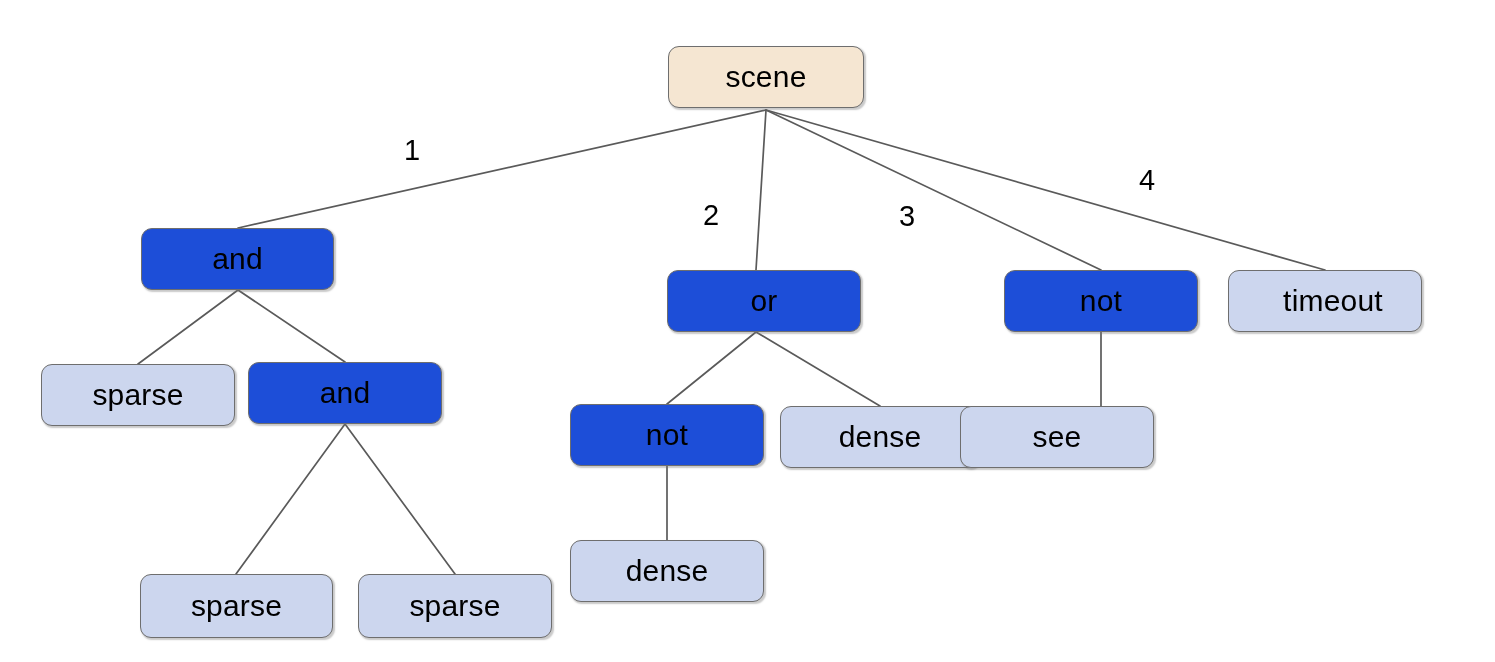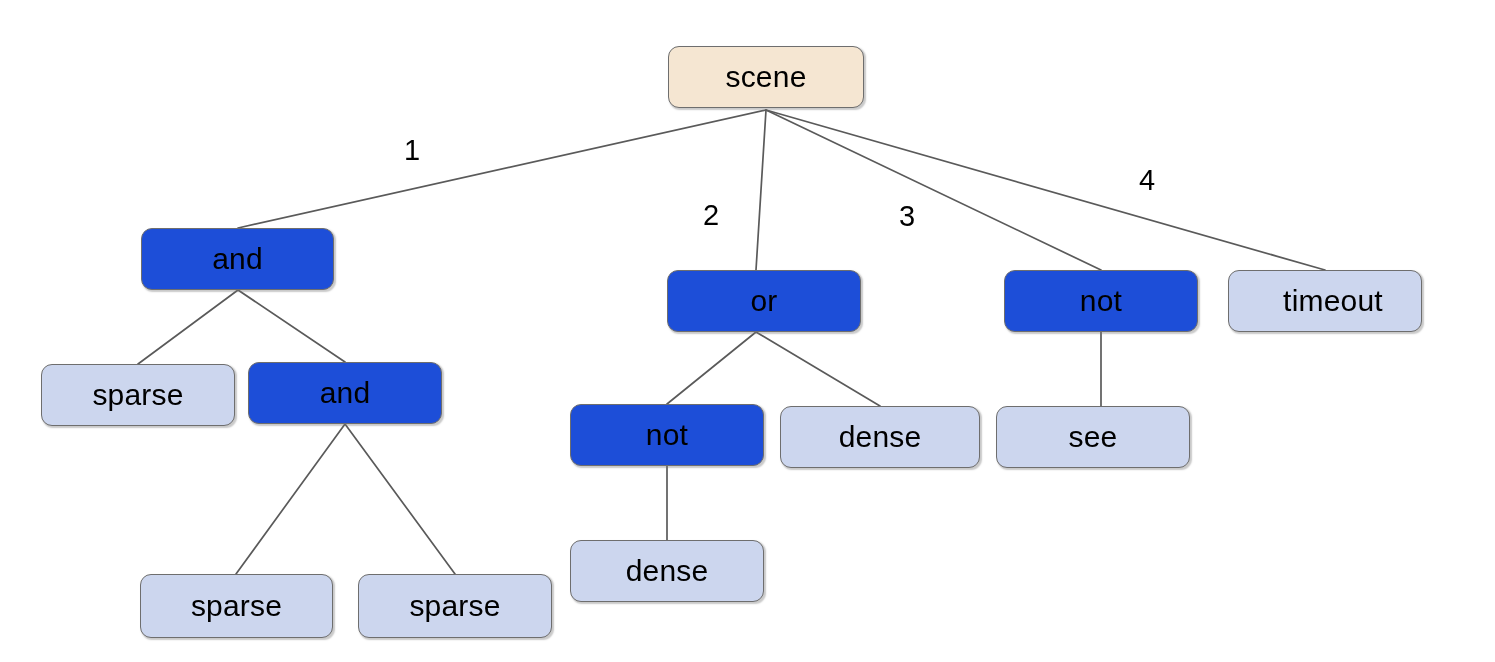--- a/index.html
+++ b/index.html
@@ -93,21 +93,21 @@
       </div>
       <div class="node node-op" style="left: 248px; top: 362px; width: 194px; height: 62px;">
         <span>and</span>
       </div>
       <div class="node node-op" style="left: 570px; top: 404px; width: 194px; height: 62px;">
         <span>not</span>
       </div>
       <div class="node node-leaf" style="left: 780px; top: 406px; width: 200px; height: 62px;">
         <span>dense</span>
       </div>
-      <div class="node node-leaf" style="left: 996px; top: 406px; width: 194px; height: 62px;">
+      <div class="node node-leaf" style="left: 960px; top: 406px; width: 194px; height: 62px;">
         <span>see</span>
       </div>
       <div class="node node-leaf" style="left: 570px; top: 540px; width: 194px; height: 62px;">
         <span>dense</span>
       </div>
       <div class="node node-leaf" style="left: 140px; top: 574px; width: 193px; height: 64px;">
         <span>sparse</span>
       </div>
       <div class="node node-leaf" style="left: 358px; top: 574px; width: 194px; height: 64px;">
         <span>sparse</span>

